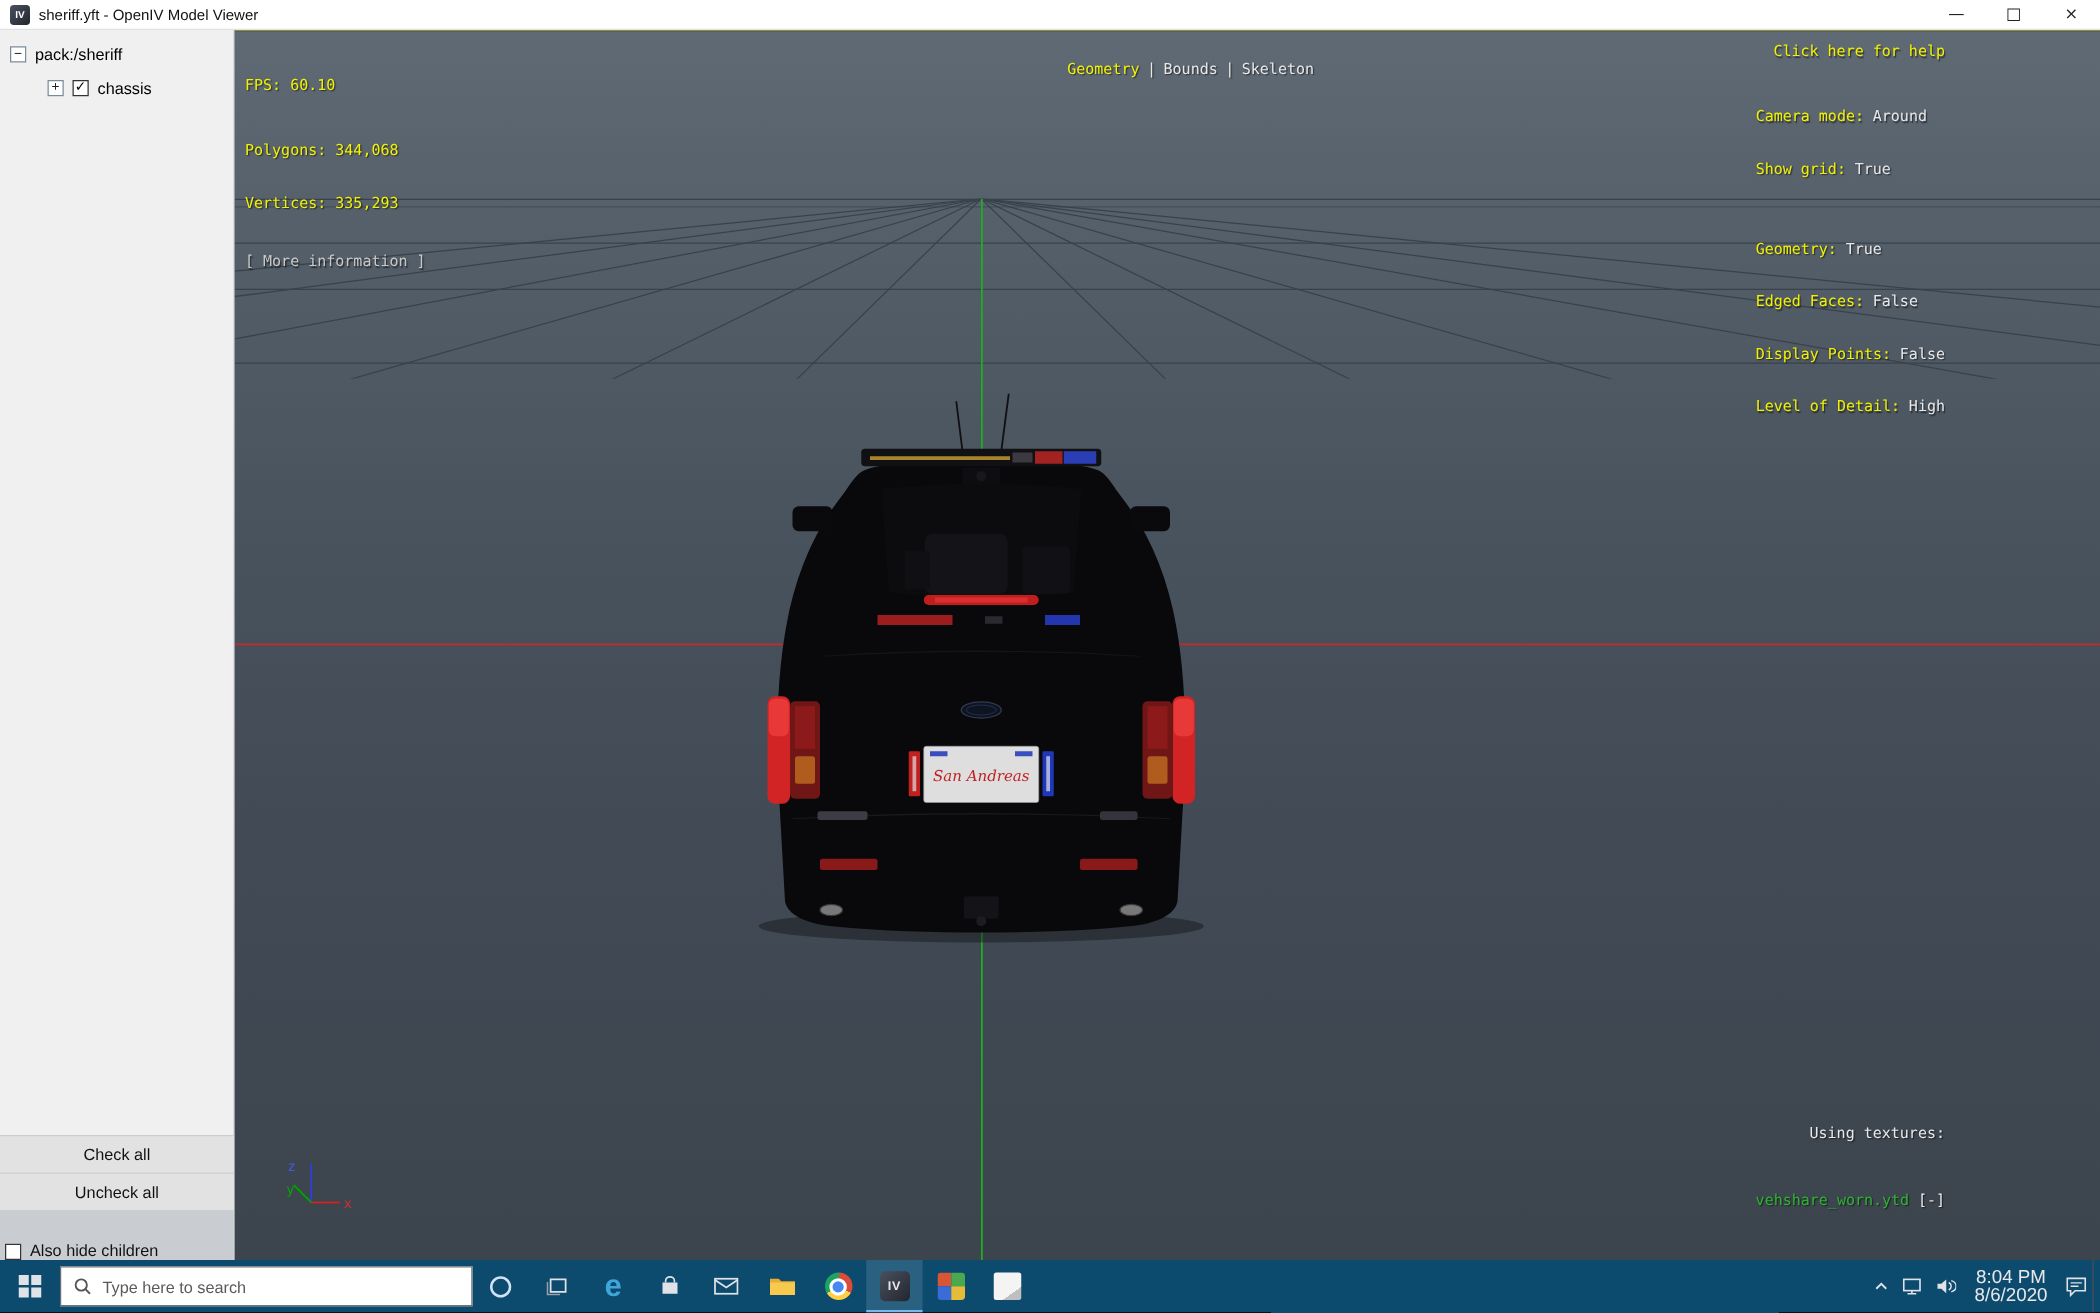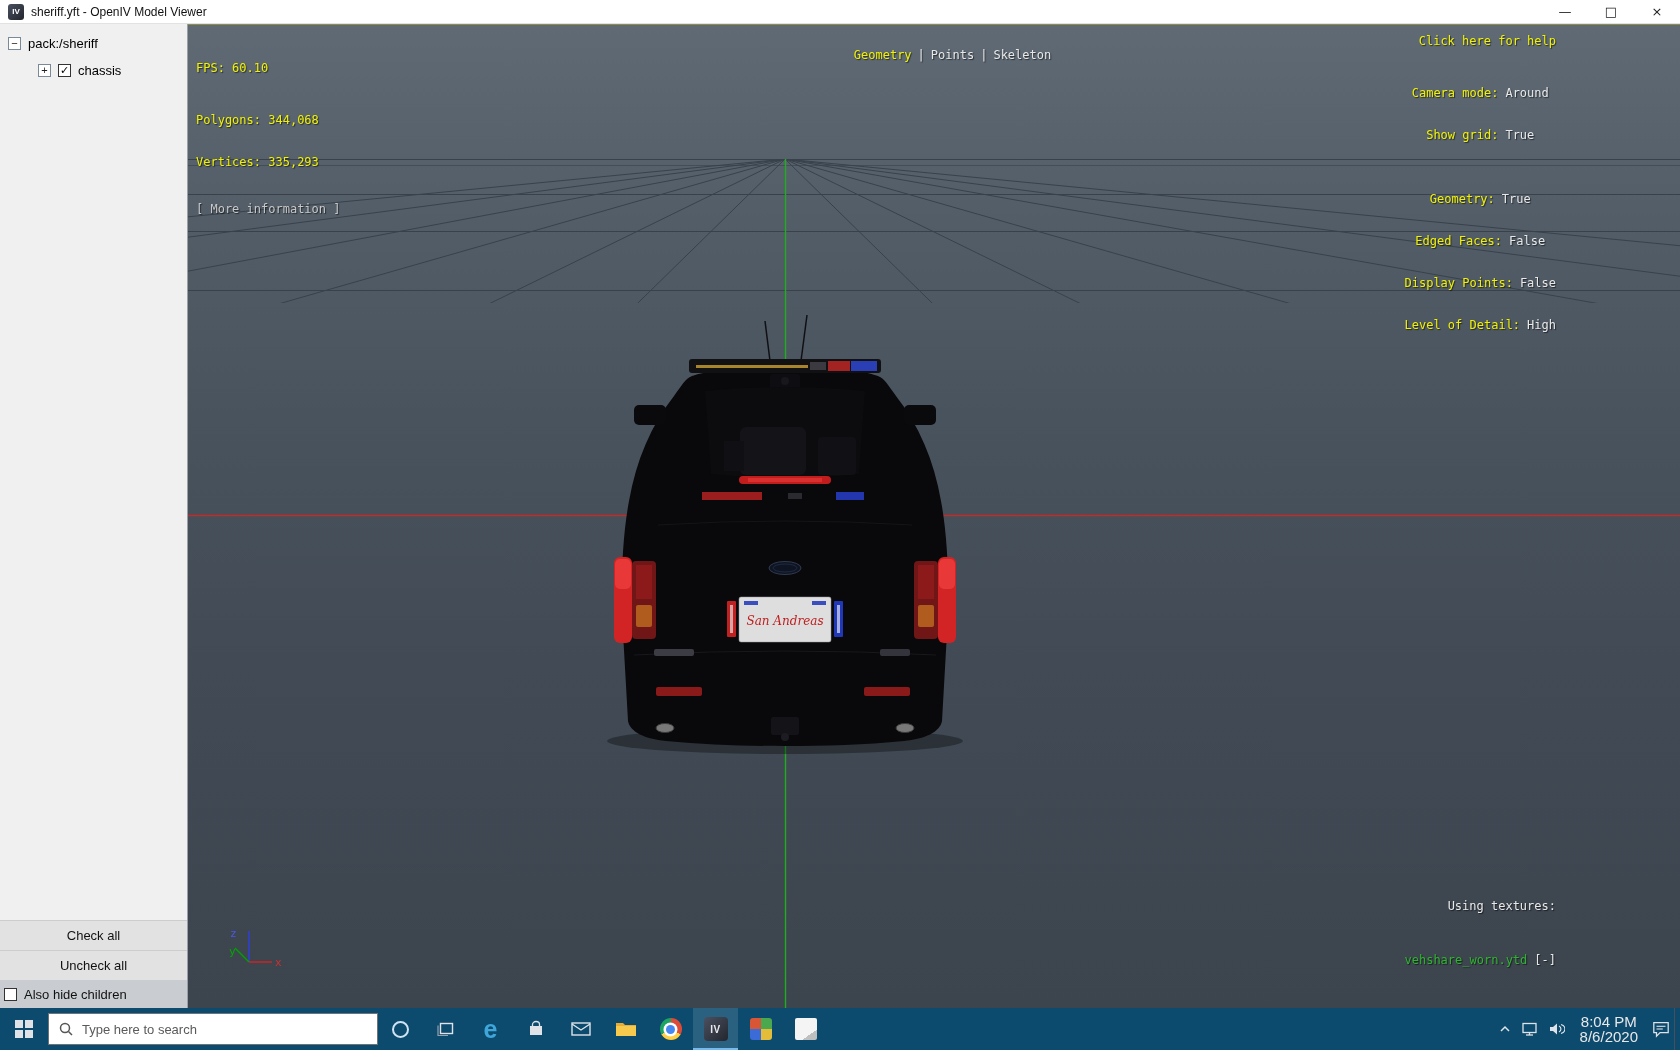--- a/index.html
+++ b/index.html
@@ -19,38 +19,38 @@
   
   .sidebar{width:188px;flex:none;background:#f0f0f0;border-right:1px solid #98a0a8;display:flex;flex-direction:column;font-size:13px;color:#000}
   .tree{padding-top:6px}
   .tree-row{display:flex;align-items:center;height:27px}
   .tree-row.root{padding-left:8px}
   .tree-row.child{padding-left:38px}
   .expander{width:13px;height:13px;border:1px solid #7a8a99;background:#fff;font-size:11px;display:flex;align-items:center;justify-content:center;color:#222;margin-right:7px;flex:none;line-height:11px}
   .cbox{width:13px;height:13px;border:1px solid #333;background:#fff;margin-right:7px;display:flex;align-items:center;justify-content:center;font-size:11px;color:#000;flex:none;line-height:11px}
   .sidebar-bottom{margin-top:auto}
   .flat-btn{height:30px;display:flex;align-items:center;justify-content:center;background:#e2e2e2;border-top:1px solid #cdcdcd;font-size:13px;color:#111}
-  .hide-row{height:28px;display:flex;align-items:center;background:#c9cdd1;padding-left:4px;font-size:13px;color:#111;gap:7px}
+  .hide-row{height:40px;display:flex;align-items:flex-end;background:#c9cdd1;padding-left:4px;font-size:13px;color:#111;gap:7px}
 
   
   .viewport{flex:1;position:relative;overflow:hidden;border-top:1px solid #8e8e4a;
     background:linear-gradient(180deg,#5f6a75 0%,#525d68 20%,#49535d 40%,#424b55 65%,#3c444e 100%)}
   .viewport > svg{position:absolute;inset:0;width:100%;height:100%}
   .ov{position:absolute;font-family:"DejaVu Sans Mono",monospace;font-size:12px;line-height:14px;text-shadow:1px 1px 1px rgba(0,0,0,.55);white-space:pre}
   .yel{color:#f2f200}
   .wht{color:#e8e8e8}
   .gry{color:#c8c8c8}
   .grn{color:#2fb42f}
   .vp-stats{left:8px;top:8px;width:142px;text-align:left}
   .vp-stats .gap{margin-top:10px}
   .vp-stats .gap2{margin-top:5px}
   .vp-modes{left:605px;top:9px}
   .vp-modes span{margin:12px 3px}
   .vp-help{right:124px;top:9px}
-  .vp-settings{right:124px;top:33px;text-align:center}
+  .vp-settings{right:124px;top:33px;text-align:left}
   .vp-settings .row .val{margin-left:7px}
   .vp-settings .grp{margin-top:22px}
   .vp-textures{right:124px;top:836px;text-align:right;line-height:18px}
   .vp-textures .act{margin-left:7px}
 
   
   .taskbar{height:42px;flex:none;background:#0c4a6e;display:flex;align-items:center}
   .tb-slot{width:45px;height:42px;display:flex;align-items:center;justify-content:center;flex:none}
   .tb-slot.start{width:48px}
   .tb-slot.active{background:rgba(255,255,255,.13);box-shadow:inset 0 -2px 0 #76b9ed}
@@ -230,21 +230,21 @@
       </svg>
 
       <div class="ov vp-stats">
         <div class="yel">FPS: 60.10</div>
         <div class="yel gap">Polygons: 344,068</div>
         <div class="yel">Vertices: 335,293</div>
         <div class="gry gap2">[ More information ]</div>
       </div>
 
       <div class="ov vp-modes">
-        <span class="yel">Geometry</span><span class="wht">|</span><span class="wht">Points</span><span class="wht">|</span><span class="wht">Skeleton</span>
+        <span class="yel">Geometry</span><span class="wht">|</span><span class="wht">Bounds</span><span class="wht">|</span><span class="wht">Skeleton</span>
       </div>
 
       <div class="ov vp-help yel">Click here for help</div>
       <div class="ov vp-settings">
         <div class="row"><span class="yel">Camera mode:</span><span class="wht val">Around</span></div>
         <div class="row"><span class="yel">Show grid:</span><span class="wht val">True</span></div>
         <div class="row grp"><span class="yel">Geometry:</span><span class="wht val">True</span></div>
         <div class="row"><span class="yel">Edged Faces:</span><span class="wht val">False</span></div>
         <div class="row"><span class="yel">Display Points:</span><span class="wht val">False</span></div>
         <div class="row"><span class="yel">Level of Detail:</span><span class="wht val">High</span></div>

